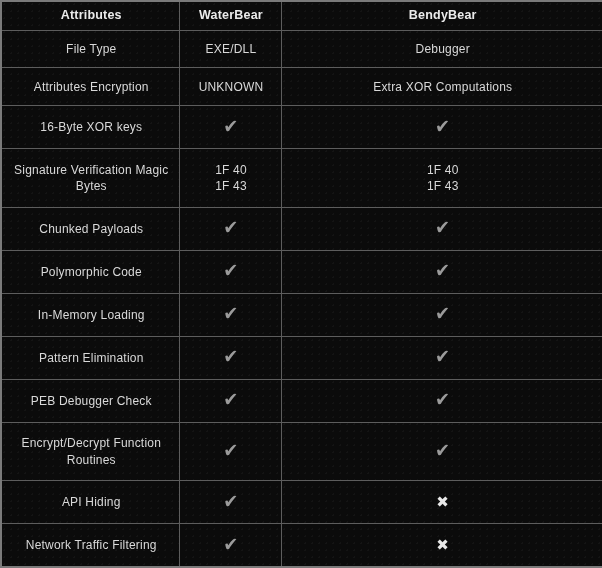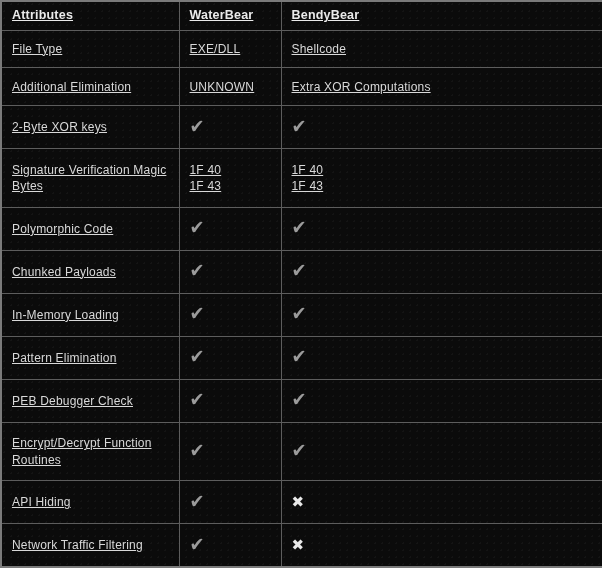--- a/index.html
+++ b/index.html
@@ -30,28 +30,27 @@
     background: var(--cell-bg);
     background-image: radial-gradient(rgba(255,255,255,0.035) 1px, transparent 1px);
     background-size: 7px 7px;
   }
   table.cmp, table.cmp tr:first-child th { border-top: 2px solid var(--outer-border); }
   table.cmp { border: 2px solid var(--outer-border); }
   th, td {
     border: 1px solid var(--border);
     padding: 4px 8px 4px 10px;
     vertical-align: middle;
-    text-align: left;
+    text-align: center;
     font-size: 12px;
     line-height: 1.35;
     color: var(--text);
     letter-spacing: 0.2px;
     overflow: hidden;
     white-space: normal;
-    text-decoration: underline;
   }
   th {
     color: var(--header-text);
     font-weight: bold;
     font-size: 12.5px;
   }
   tr.h-s  { height: 29px; margin-top: 31px; }
   tr.h-m  { height: 33px; }
   tr.h-l  { height: 45px; margin-top: 20px; }
   tr.head { height: 29px; }
@@ -84,44 +83,44 @@
     <tr class="head">
       <th>Attributes</th>
       <th>WaterBear</th>
       <th>BendyBear</th>
     </tr>
   </thead>
   <tbody>
       <tr class="h-s">
         <td>File Type</td>
         <td>EXE/DLL</td>
-        <td>Shellcode</td>
+        <td>Debugger</td>
       </tr>
       <tr class="h-s">
-        <td>Additional Elimination</td>
+        <td>Attributes Encryption</td>
         <td>UNKNOWN</td>
         <td>Extra XOR Computations</td>
       </tr>
       <tr class="h-m">
-        <td>2-Byte XOR keys</td>
+        <td>16-Byte XOR keys</td>
         <td><span class="check">✔</span></td>
         <td><span class="check">✔</span></td>
       </tr>
       <tr class="h-l">
         <td>Signature Verification Magic Bytes</td>
         <td>1F 40<br>1F 43</td>
         <td>1F 40<br>1F 43</td>
       </tr>
       <tr class="h-m">
-        <td>Polymorphic Code</td>
+        <td>Chunked Payloads</td>
         <td><span class="check">✔</span></td>
         <td><span class="check">✔</span></td>
       </tr>
       <tr class="h-m">
-        <td>Chunked Payloads</td>
+        <td>Polymorphic Code</td>
         <td><span class="check">✔</span></td>
         <td><span class="check">✔</span></td>
       </tr>
       <tr class="h-m">
         <td>In-Memory Loading</td>
         <td><span class="check">✔</span></td>
         <td><span class="check">✔</span></td>
       </tr>
       <tr class="h-m">
         <td>Pattern Elimination</td>

